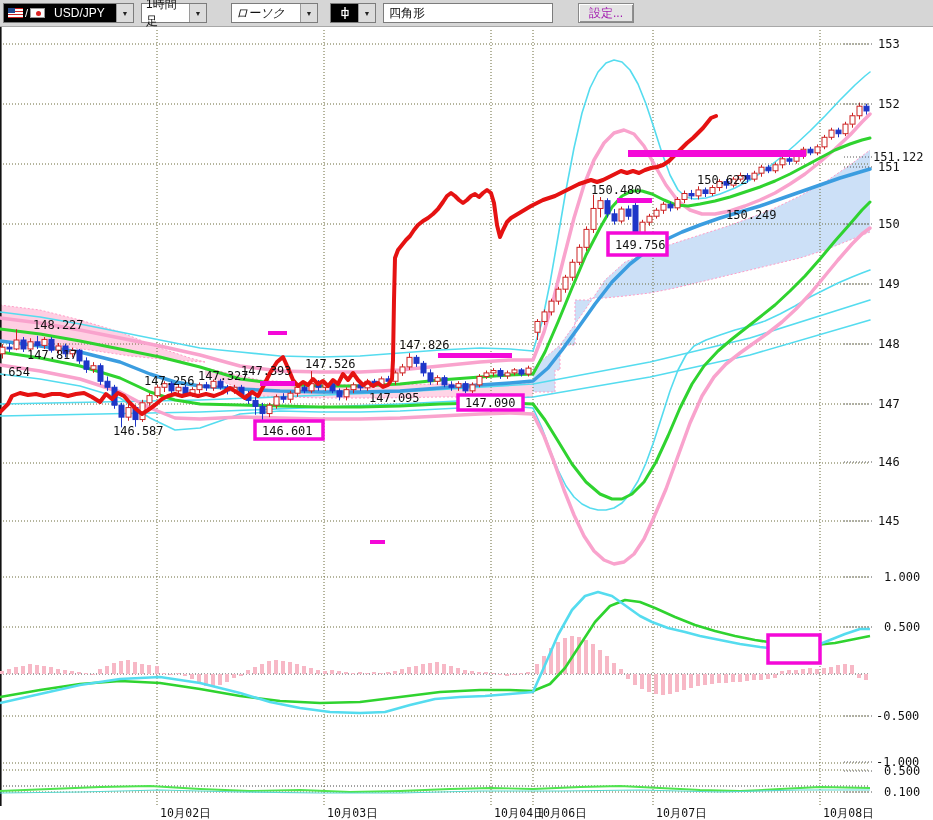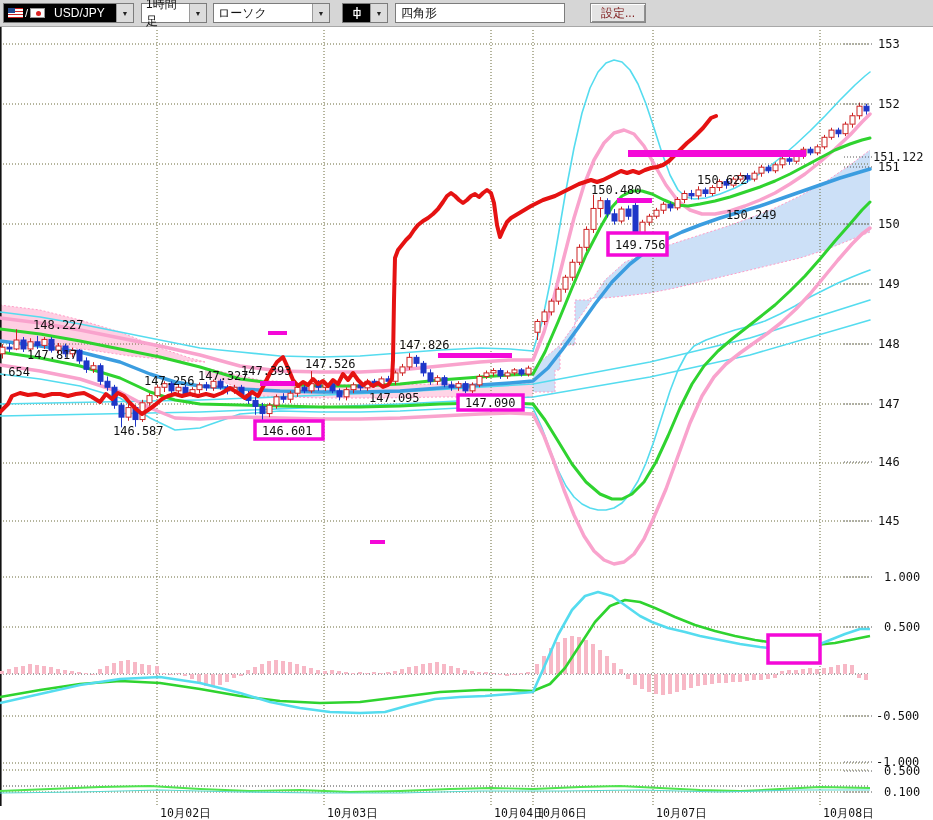--- a/index.html
+++ b/index.html
@@ -18,21 +18,21 @@
   .flag.us{background:repeating-linear-gradient(#c22 0 1.4px,#fff 1.4px 2.9px);}
   .flag.us::after{content:"";position:absolute;left:0;top:0;width:7px;height:5px;background:#224a8f;}
   .flag.jp{background:#fff;border:0.5px solid #999;box-sizing:border-box;}
   .flag.jp::after{content:"";position:absolute;left:4.5px;top:2px;width:5px;height:5px;
                   background:#d22;border-radius:50%;}
   .sep{color:#fff;font-size:11px;margin:0 2px 0 1px;}
   .textfield{height:20px;border:1px solid #7c7c7c;background:#fff;font-size:12px;
              padding:0 5px;box-sizing:border-box;font-family:Liberation Sans, sans-serif;color:#111;}
   .btn{height:20px;background:#e4e4e4;border:1px solid #888;
        box-shadow:inset 1px 1px 0 #fff, inset -1px -1px 0 #909090;
-       font-size:12px;padding:0 10px;color:#7f1d1d;font-family:"Liberation Sans",sans-serif;}
+       font-size:12px;padding:0 10px;color:#a21caf;font-family:"Liberation Sans",sans-serif;}
   .penicon{display:flex;align-items:center;justify-content:center;width:100%;height:100%;}
   
   .chartwrap{position:absolute;left:0;top:0;width:933px;height:820px;}
   svg text{font-family:"DejaVu Sans Mono","Liberation Mono",monospace;}
 </style>
 </head>
 <body>
 
 <div class="app">
 
@@ -554,21 +554,21 @@
         <span style="margin-left:8px;">USD/JPY</span>
       </div>
       <span class="arrow">▼</span>
     </div>
     <div class="combo" style="width:66px;margin-left:7px;">
       <div class="body">
           <span>1時間足</span>
         </div>
       <span class="arrow">▼</span>
     </div>
-    <div class="combo" style="width:117px;margin-left:6px;">
+    <div class="combo" style="width:87px;margin-left:24px;font-style:italic;">
       <div class="body">
           <span>ローソク</span>
         </div>
       <span class="arrow">▼</span>
     </div>
     <div class="combo dark" style="width:46px;margin-left:12px;">
       <div class="body penicon">
         <svg width="12" height="14" viewBox="0 0 12 14">
           <line x1="6" y1="1" x2="6" y2="13" stroke="#fff" stroke-width="1.4"></line>
           <rect x="3" y="4.5" width="6" height="5" fill="none" stroke="#fff" stroke-width="1.2"></rect>

